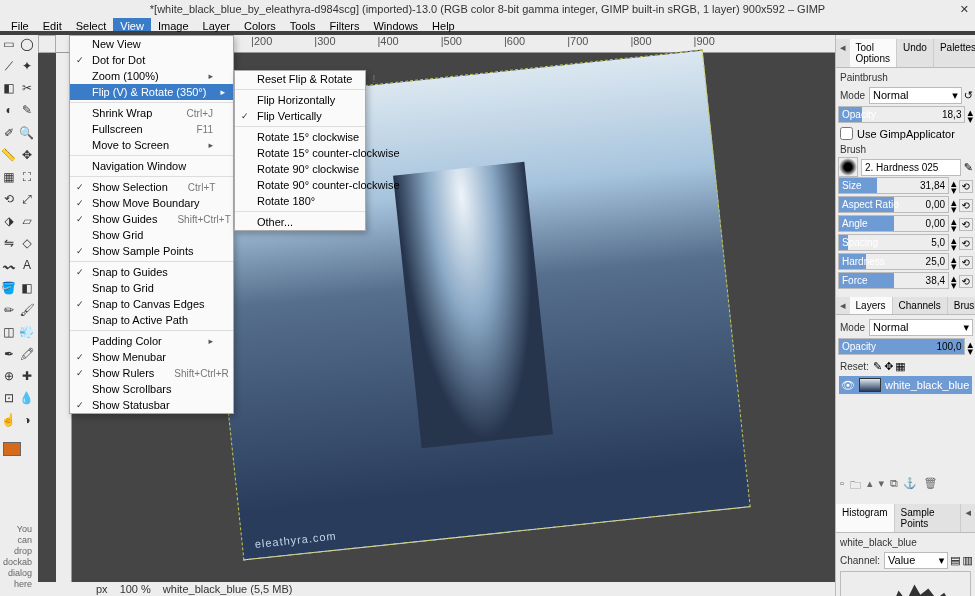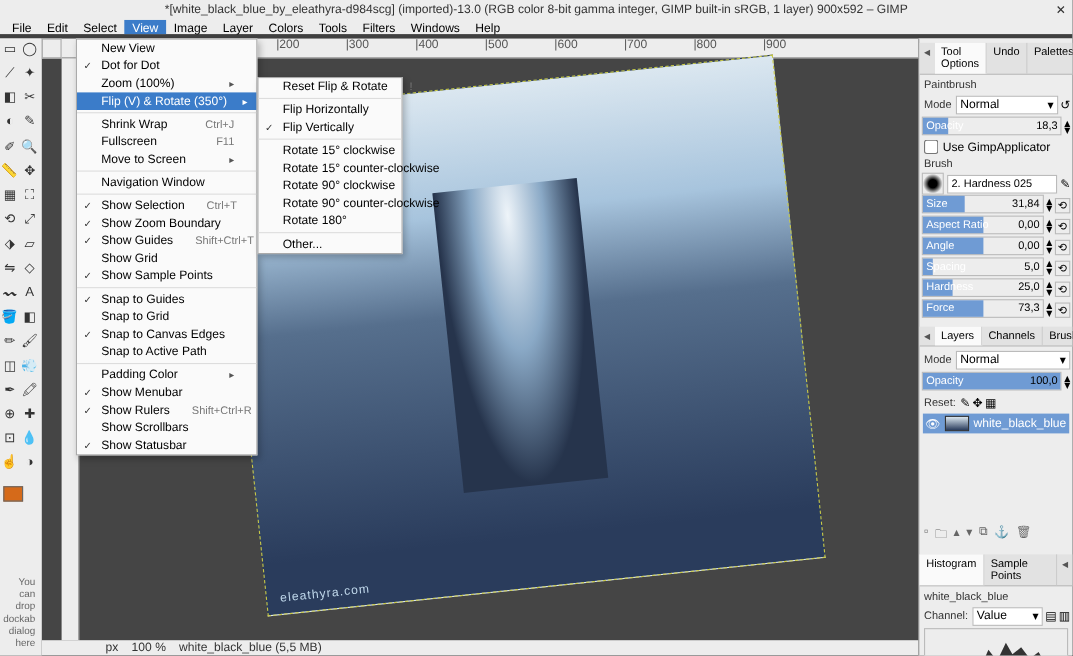--- a/index.html
+++ b/index.html
@@ -258,21 +258,21 @@
             <div class="btns">
               <span>▴</span>
               <span>▾</span>
             </div>
             <span class="min-btn">⟲</span>
           </div>
           <div class="slider-wrap">
             <div class="slider" style="flex:1">
               <div class="fill" style="width:50%"></div>
               <span class="sl-label">Force</span>
-              <span class="sl-val">73,3</span>
+              <span class="sl-val">38,4</span>
             </div>
             <div class="btns">
               <span>▴</span>
               <span>▾</span>
             </div>
             <span class="min-btn">⟲</span>
           </div>
         </div>
     </div>
 
@@ -385,21 +385,21 @@
       <span>Navigation Window</span>
     </div>
     <div class="sep"></div>
     <div class="item">
       <span class="chk">✓</span>
       <span>Show Selection</span>
       <span class="accel">Ctrl+T</span>
     </div>
     <div class="item">
       <span class="chk">✓</span>
-      <span>Show Zoom Boundary</span>
+      <span>Show Move Boundary</span>
     </div>
     <div class="item">
       <span class="chk">✓</span>
       <span>Show Guides</span>
       <span class="accel">Shift+Ctrl+T</span>
     </div>
     <div class="item">
       <span>Show Grid</span>
     </div>
     <div class="item">

